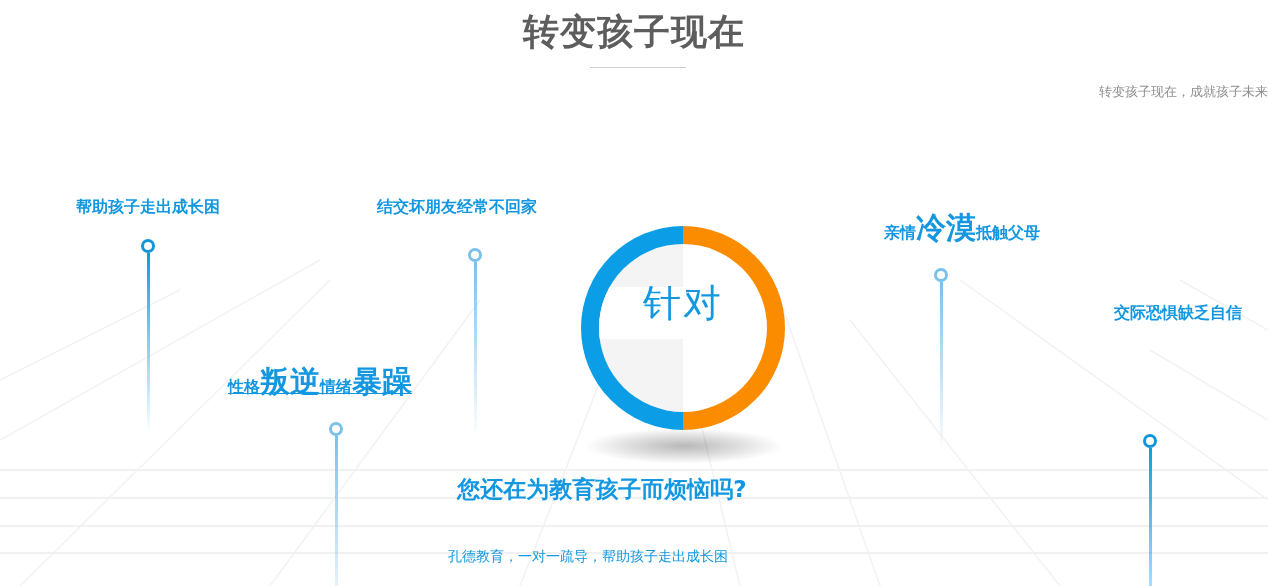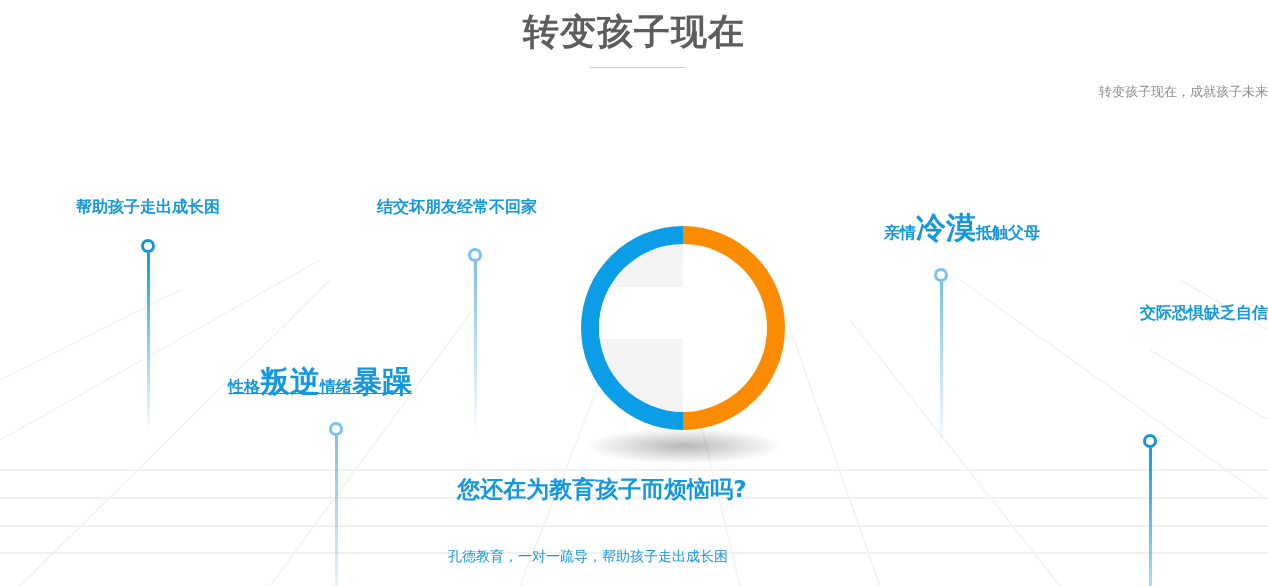--- a/index.html
+++ b/index.html
@@ -118,30 +118,31 @@
 </div>
 
 <div class="label" style="left:884px; top:208px;">
   <span class="sm">亲情</span><span class="em">冷漠</span><span class="sm">抵触父母</span>
 </div>
 <div class="pin light" style="left:933px; top:268px;">
   <div class="dot"></div>
   <div class="stem" style="height:170px; background:linear-gradient(#7cc0ec, rgba(124,192,236,0));"></div>
 </div>
 
-<div class="label small" style="left:1140px; top:303px;">交际恐惧缺乏自信</div>
+<div class="label small" style="left:1114px; top:303px;">交际恐惧缺乏自信</div>
 <div class="pin dark" style="left:1142px; top:434px;">
   <div class="dot"></div>
   <div class="stem" style="height:140px; background:linear-gradient(#0b9ee6, rgba(11,158,230,0.35));"></div>
 </div>
 
 <div class="ring-shadow"></div>
 <div class="ring-wrap">
   <div class="ring"></div>
   <div class="ring-inner">
     <div class="wband"></div>
   </div>
   <div class="ring-text">
+    <div>针对</div>
   </div>
 </div>
 
 <div class="question">您还在为教育孩子而烦恼吗?</div>
 <div class="tagline">孔德教育，一对一疏导，帮助孩子走出成长困</div>
 
 </body></html>

